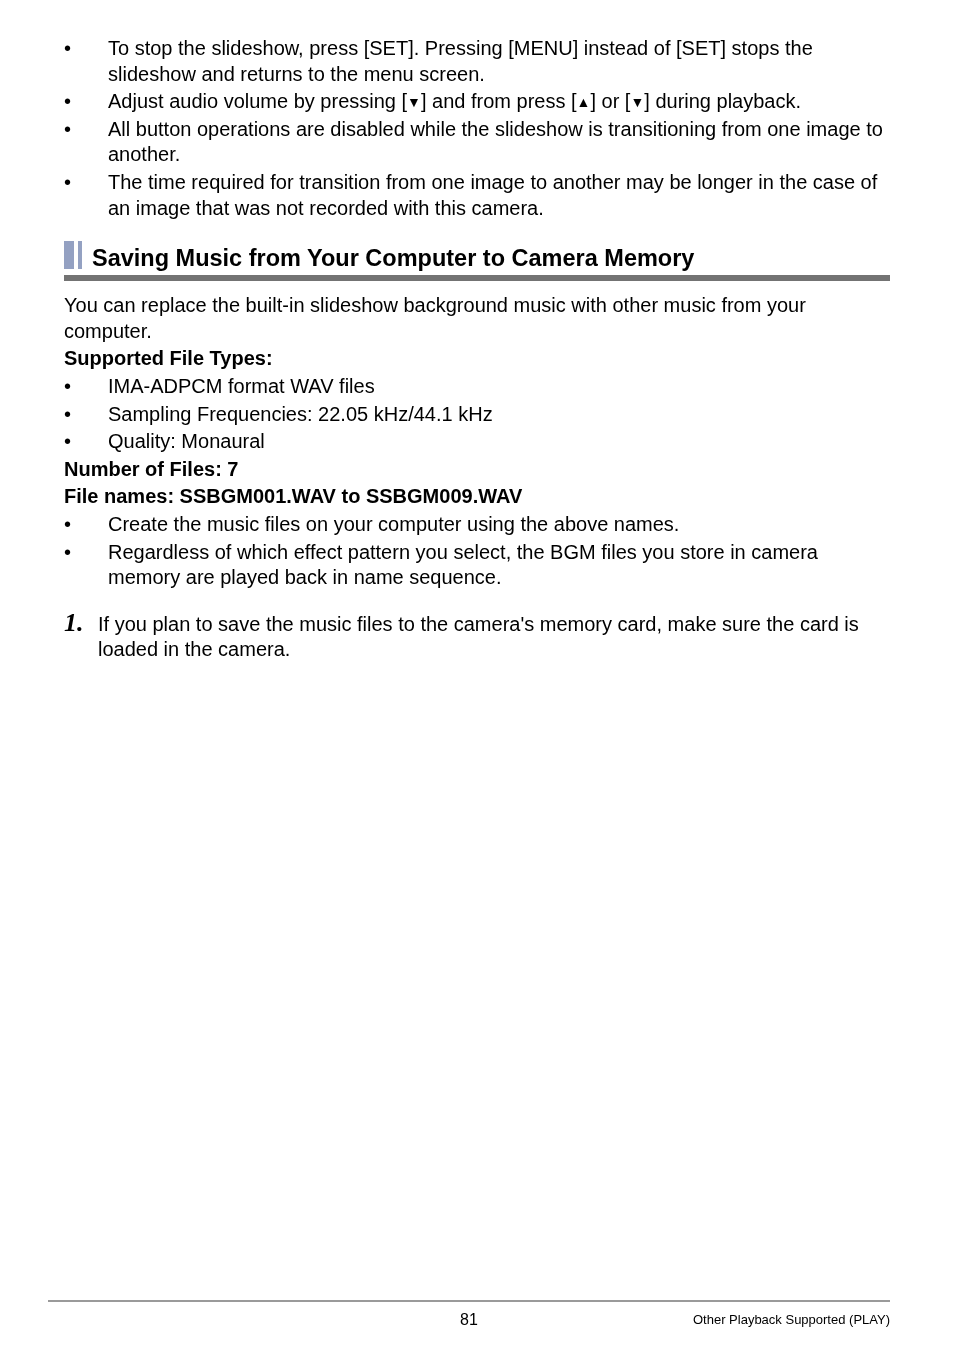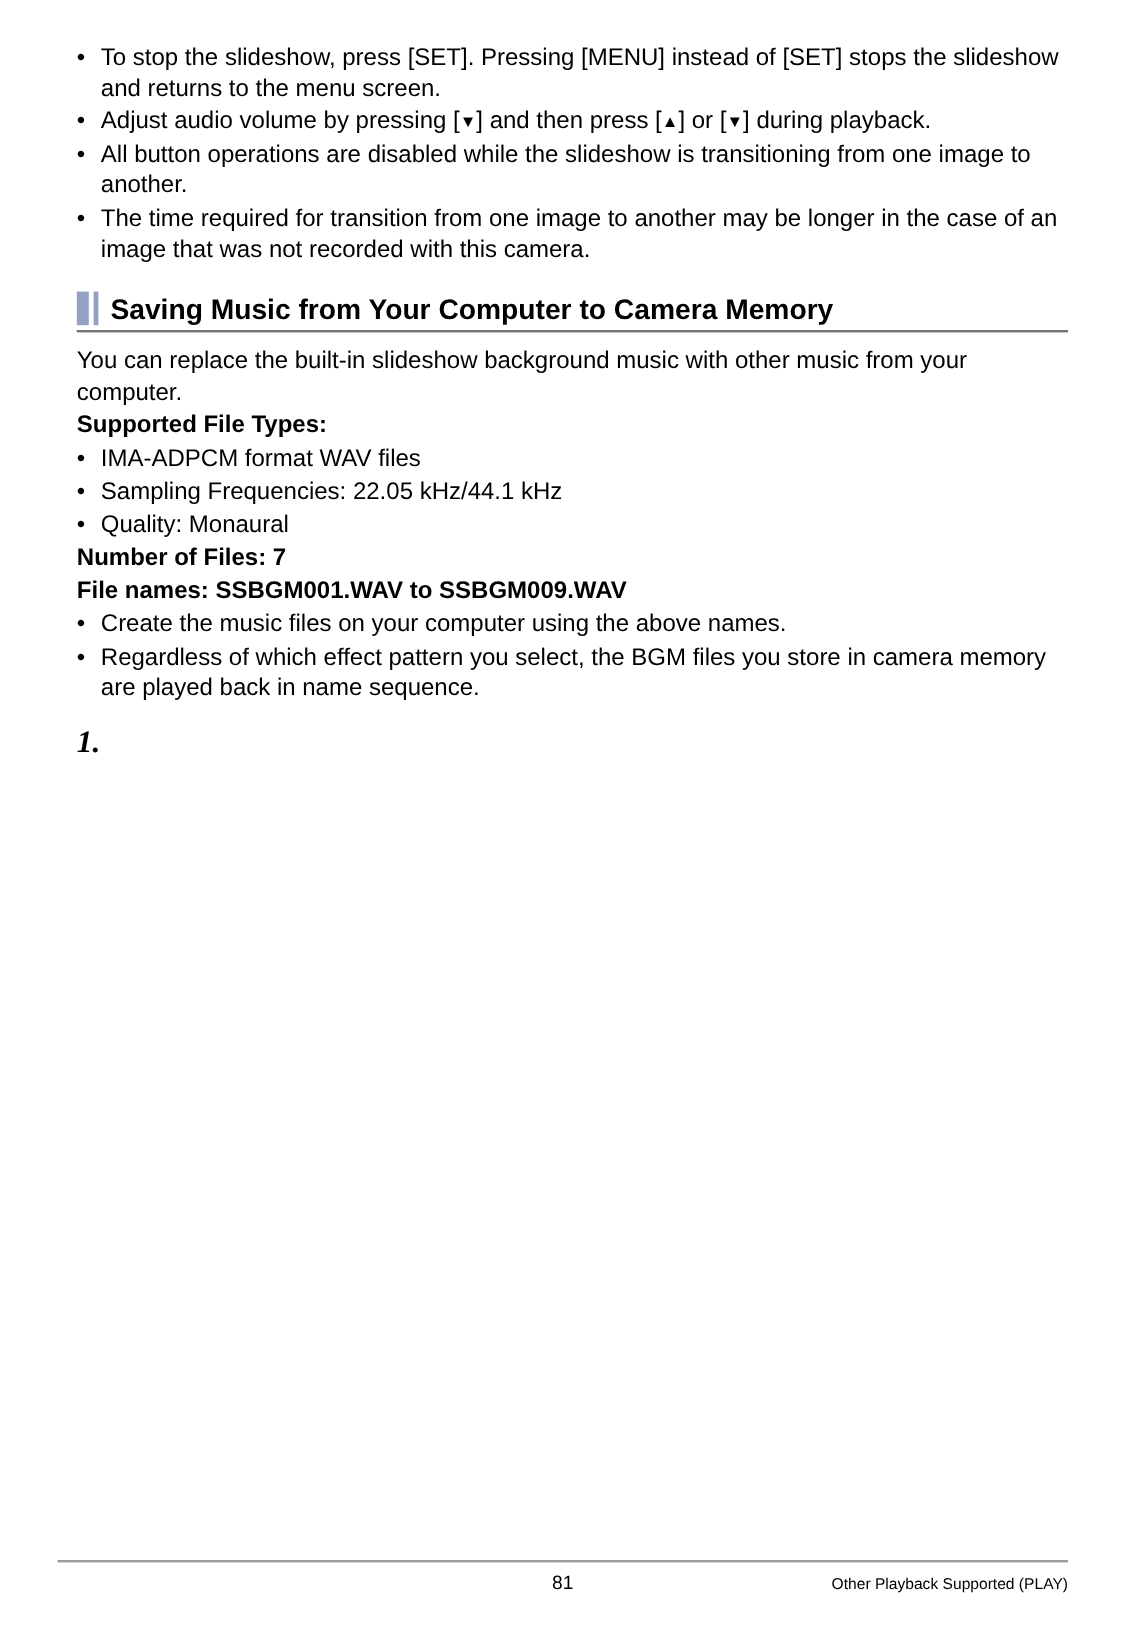--- a/index.html
+++ b/index.html
@@ -8,25 +8,25 @@
     font-family: Arial, Helvetica, sans-serif;
     color: #000;
     padding: 36px 64px 40px 64px;
     position: relative;
     font-size: 20px;
     line-height: 1.28;
   }
   .bullet-list { list-style: none; padding-left: 0; }
   .bullet-list li { display: flex; margin-bottom: 2px; }
   .bullet-list li .dot { flex: 0 0 20px; }
-  .bullet-list li .txt { flex: 1; }
+  .bullet-list li .txt { flex: 1; margin-left: 24px; }
   .section-heading {
     display: flex;
-    align-items: center;
-    border-bottom: 2px solid #737373;
+    align-items: flex-start;
+    border-bottom: 6px solid #737373;
     margin-top: 20px;
     margin-bottom: 12px;
     padding-bottom: 2px;
   }
   .section-heading .bar1 {
     width: 10px;
     background: #94a1c2;
     margin-right: 4px;
     min-height: 28px;
   }
@@ -80,21 +80,21 @@
 <body>
 
 <ul class="bullet-list">
   <li>
     <span class="dot">•</span>
     <span class="txt">To stop the slideshow, press [SET]. Pressing [MENU] instead of [SET] stops the slideshow and returns to the menu screen.</span>
   </li>
   <li>
     <span class="dot">•</span>
     <span class="txt">
-      <span>Adjust audio volume by pressing [</span><span class="tri">▼</span><span>] and then press [</span><span class="tri">▲</span><span>] or [</span><span class="tri">▼</span><span>] during playback.</span>
+      <span>Adjust audio volume by pressing [</span><span class="tri">▼</span><span>] and from press [</span><span class="tri">▲</span><span>] or [</span><span class="tri">▼</span><span>] during playback.</span>
     </span>
   </li>
   <li>
     <span class="dot">•</span>
     <span class="txt">All button operations are disabled while the slideshow is transitioning from one image to another.</span>
   </li>
   <li>
     <span class="dot">•</span>
     <span class="txt">The time required for transition from one image to another may be longer in the case of an image that was not recorded with this camera.</span>
   </li>
@@ -134,19 +134,20 @@
     </li>
   <li>
       <span class="dot">•</span>
       <span class="txt">Regardless of which effect pattern you select, the BGM files you store in camera memory are played back in name sequence.</span>
     </li>
 </ul>
 
 <div class="step">
   <div class="num">1.</div>
   <div class="body">
+    <div>If you plan to save the music files to the camera's memory card, make sure the card is loaded in the camera.</div>
   </div>
 </div>
 
 <div class="footer">
   <div class="pnum">81</div>
   <div class="crumb">Other Playback Supported (PLAY)</div>
 </div>
 
 </body></html>

